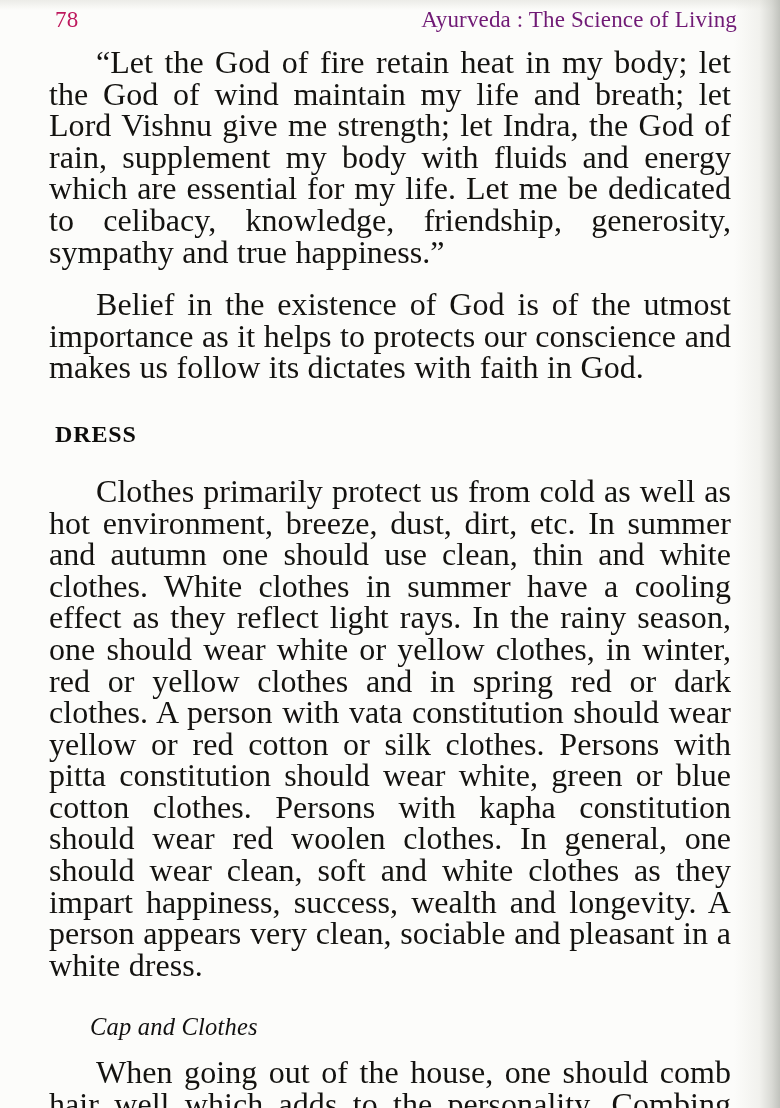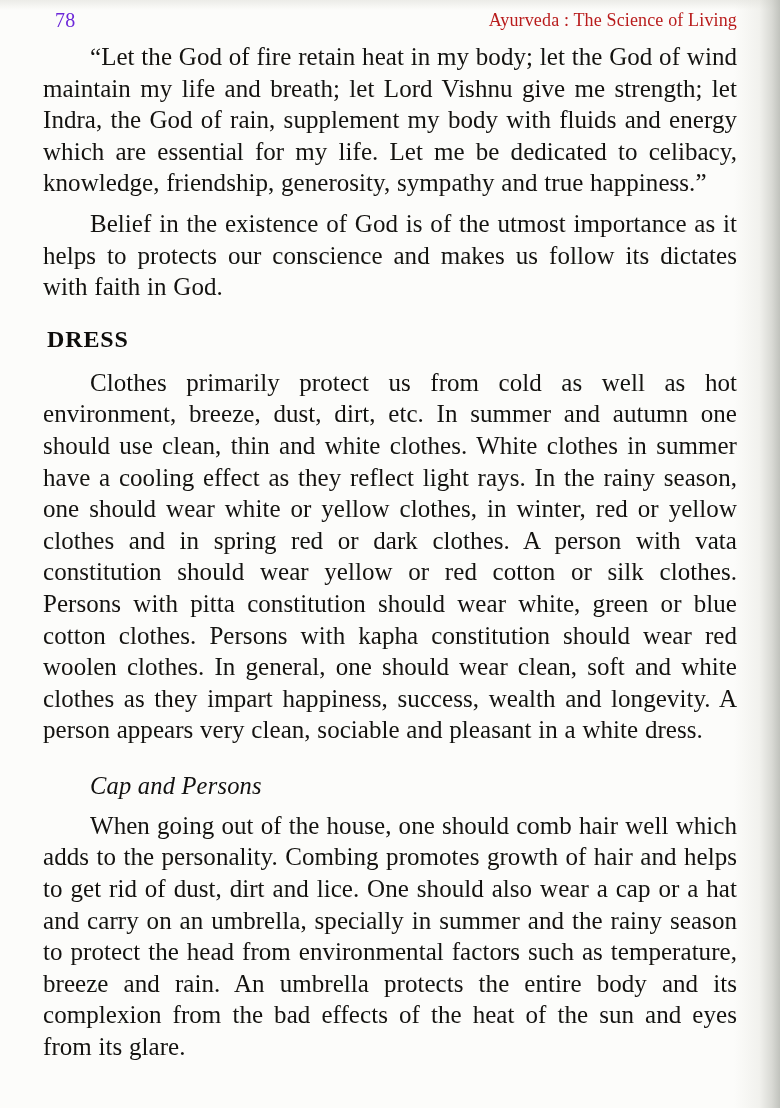--- a/index.html
+++ b/index.html
@@ -48,65 +48,65 @@
     position: absolute;
     top: 6px;
     left: 43px;
     width: 694px;
     height: 30px;
   }
   #folio {
     position: absolute;
     left: 12px;
     top: 0;
-    font-size: 20px;
+    font-size: 23px;
     line-height: 28px;
-    color: #6d28d9;
+    color: #be185d;
     letter-spacing: 0.2px;
   }
   #head-title {
     position: absolute;
     right: 0px;
     top: 0;
-    font-size: 18px;
+    font-size: 23px;
     line-height: 28px;
-    color: #b91c1c;
+    color: #701a75;
     white-space: nowrap;
     letter-spacing: 0.15px;
   }
 
   
   #text-column {
     position: absolute;
     left: 43px;
     top: 41px;
     width: 694px;
   }
   .para {
-    font-size: 25px;
+    font-size: 32px;
     line-height: 31.6px;
     color: #141310;
     text-align: justify;
     text-justify: inter-word;
-    margin: 0;
+    margin: 6px;
     letter-spacing: 0.05px;
     word-spacing: 0.4px;
   }
   .para.indent {
     text-indent: 47px;
   }
   .gap-sm { height: 9px; }
   .gap-md { height: 17px; }
   .gap-lg { height: 24px; }
 
   h2.section-heading {
     font-size: 24px;
     line-height: 30px;
     font-weight: bold;
-    margin: 4px;
+    margin: 12px;
     color: #0e0d0b;
     letter-spacing: 0.9px;
     font-family: "Liberation Serif", "DejaVu Serif", serif;
   }
   h3.sub-heading {
     font-size: 24.5px;
     line-height: 31px;
     font-weight: normal;
     font-style: italic;
     margin: 0 0 0 47px;
@@ -139,20 +139,20 @@
     <div class="gap-md"></div>
 
     <h2 class="section-heading">DRESS</h2>
 
     <div class="gap-sm"></div>
 
     <p class="para indent"><span>Clothes primarily protect us from cold as well as hot environment, breeze, dust, dirt, etc. In summer and autumn one should use clean, thin and white clothes. White clothes in summer have a cooling effect as they reflect light rays. In the rainy season, one should wear white or yellow clothes, in winter, red or yellow clothes and in spring red or dark clothes. A person with </span><span class="it">vata</span><span> constitution should wear yellow or red cotton or silk clothes. Persons with </span><span class="it">pitta</span><span> constitution should wear white, green or blue cotton clothes. Persons with </span><span class="it">kapha</span><span> constitution should  wear red woolen clothes. In general, one should wear clean, soft and white clothes as they impart happiness, success, wealth and longevity. A person appears very clean, sociable and pleasant in a white dress.</span></p>
 
     <div class="gap-lg"></div>
 
-    <h3 class="sub-heading">Cap and Persons</h3>
+    <h3 class="sub-heading">Cap and Clothes</h3>
 
     <div class="gap-sm"></div>
 
     <p class="para indent">When going out of the house, one should comb hair well which adds to the personality. Combing promotes growth of hair and helps to get rid of dust, dirt and lice. One should also wear a cap or a hat and carry on an umbrella, specially in summer and the rainy season to protect the head from environmental factors such as temperature, breeze and rain. An umbrella protects the entire body and its complexion from the bad effects of the heat of the sun and eyes from its glare.</p>
 
   </div>
 </div>
 
 </body></html>

